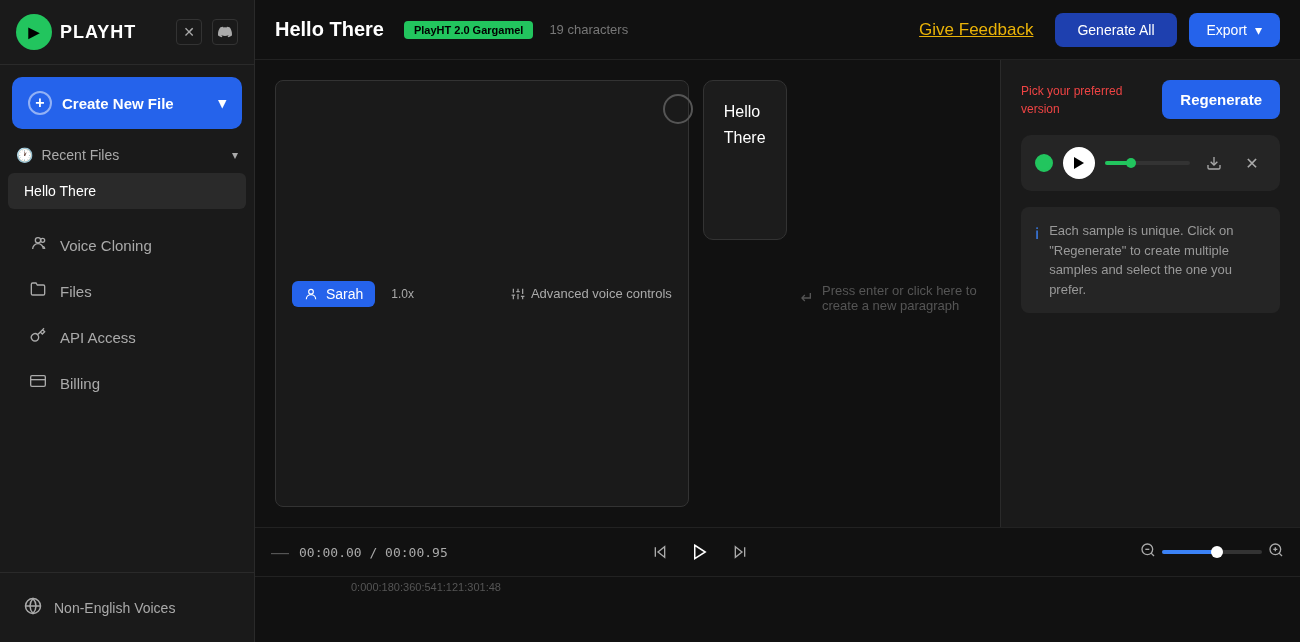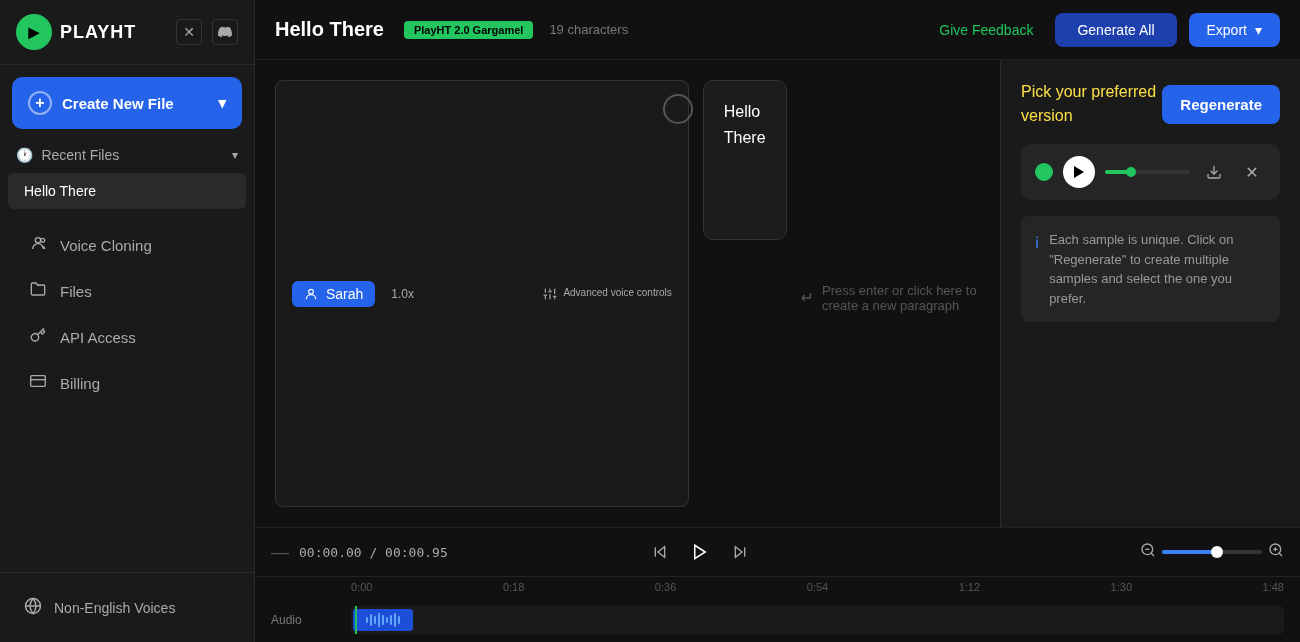--- a/index.html
+++ b/index.html
@@ -230,24 +230,25 @@
     .top-bar-actions {
       margin-left: auto;
       display: flex;
       align-items: center;
       gap: 12px;
     }
 
     .give-feedback-btn {
       background: transparent;
       border: none;
-      color: #22c55e;
-      font-size: 14px;
+      color: #eab308;
+      font-size: 17px;
       cursor: pointer;
       padding: 6px 10px;
+      text-decoration: underline;
     }
 
     .generate-all-btn {
       background: #1e40af;
       border: none;
       color: #fff;
       font-size: 14px;
       font-weight: 500;
       padding: 9px 22px;
       border-radius: 8px;
@@ -310,26 +311,26 @@
 
     .voice-speed {
       color: #aaa;
       font-size: 12px;
       margin-left: 4px;
     }
 
     .advanced-controls-btn {
       margin-left: auto;
       display: flex;
-      align-items: flex-start;
+      align-items: flex-end;
       gap: 6px;
       background: transparent;
       border: none;
       color: #aaa;
-      font-size: 10px;
+      font-size: 13px;
       cursor: pointer;
     }
 
     .play-block-btn {
       position: absolute;
       left: -40px;
       top: 14px;
       width: 30px;
       height: 30px;
       background: transparent;
@@ -376,22 +377,22 @@
       background: #1a1a1a;
       border-left: 1px solid #2a2a2a;
       padding: 20px;
       display: flex;
       flex-direction: column;
       gap: 16px;
       overflow-y: auto;
     }
 
     .pick-version-label {
-      font-size: 16px;
-      color: #fde047;
+      font-size: 12px;
+      color: #ef4444;
       line-height: 1.5;
     }
 
     .regenerate-btn {
       background: #2563eb;
       border: none;
       color: #fff;
       font-size: 15px;
       font-weight: 600;
       padding: 11px 18px;
@@ -614,21 +615,20 @@
     .timeline-label {
       font-size: 11px;
       color: #555;
       min-width: 80px;
       flex-shrink: 0;
     }
 
     .ruler-marks {
       flex: 1;
       display: flex;
-      justify-content: space-between;
       font-size: 11px;
       color: #555;
     }
 
     .timeline-tracks {
       flex: 1;
       padding: 4px 16px;
       display: flex;
       align-items: center;
       gap: 0;
@@ -928,34 +928,15 @@
         <span>0:00</span>
         <span>0:18</span>
         <span>0:36</span>
         <span>0:54</span>
         <span>1:12</span>
         <span>1:30</span>
         <span>1:48</span>
       </div>
     </div>
 
-    <div class="timeline-tracks">
-      <div class="track-label">Audio</div>
-      <div class="track-content">
-        <div class="audio-waveform-block">
-          <div class="waveform-bars">
-            <div class="waveform-bar" style="height:6px"></div>
-            <div class="waveform-bar" style="height:12px"></div>
-            <div class="waveform-bar" style="height:8px"></div>
-            <div class="waveform-bar" style="height:14px"></div>
-            <div class="waveform-bar" style="height:10px"></div>
-            <div class="waveform-bar" style="height:6px"></div>
-            <div class="waveform-bar" style="height:10px"></div>
-            <div class="waveform-bar" style="height:14px"></div>
-            <div class="waveform-bar" style="height:8px"></div>
-          </div>
-        </div>
-        <div class="playhead"></div>
-      </div>
-    </div>
   </div>
 
 </div>
 
 </body></html>

